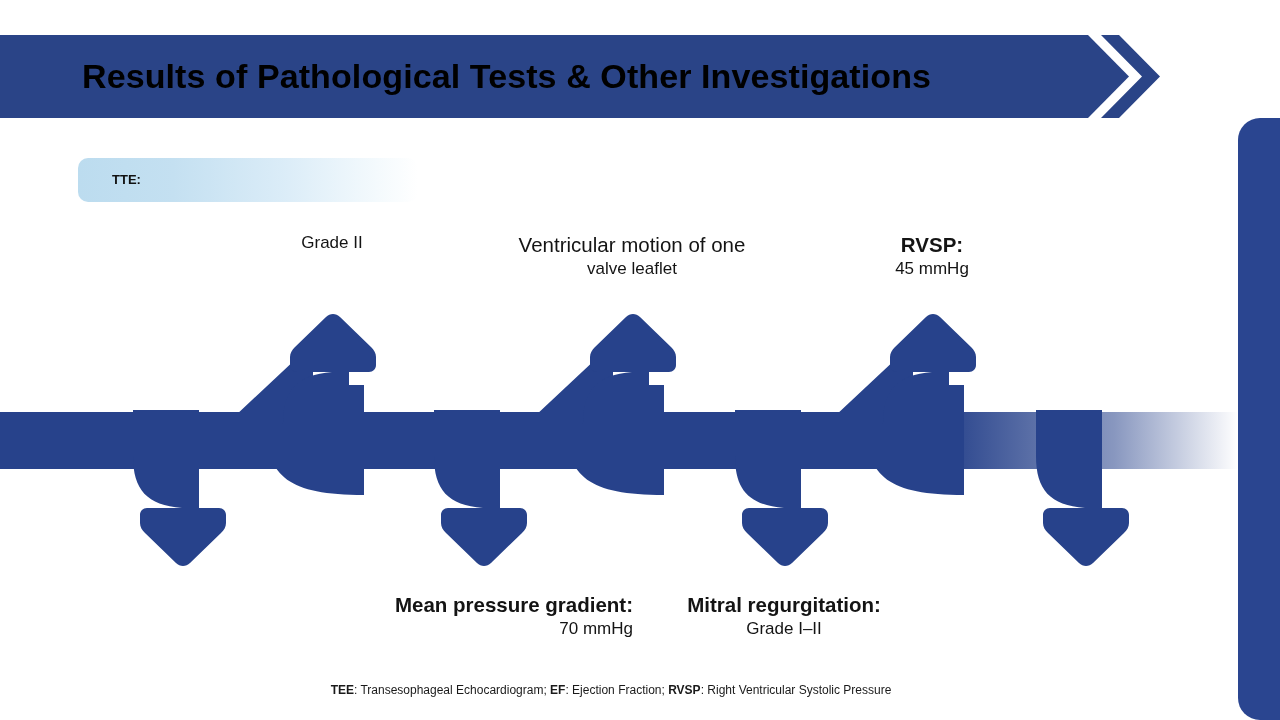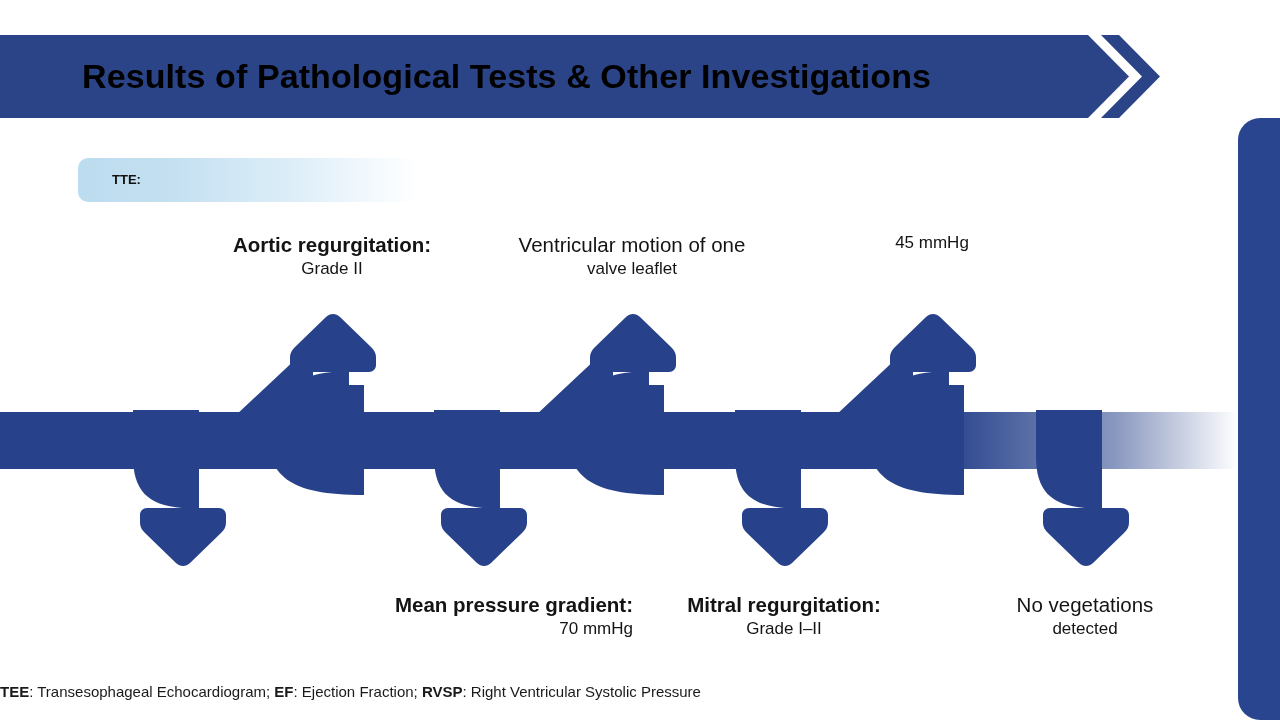--- a/index.html
+++ b/index.html
@@ -110,22 +110,22 @@
   .callout.plain .hl {
     font-weight: normal;
   }
 
   
   #footnote {
     position: absolute;
     left: 0;
     top: 683px;
     width: 1222px;
-    text-align: left;
-    font-size: 15px;
+    text-align: center;
+    font-size: 12px;
     color: #1a1a1a;
     white-space: nowrap;
   }
   #footnote b {
     font-weight: bold;
   }
 </style>
 </head>
 <body>
 
@@ -320,44 +320,40 @@
                L1124,533
                C1127,530 1129,527 1129,523
                L1129,515
                C1129,511 1126,508 1122,508
                L1102,508
                L1102,410 Z"></path>
     </g>
   </svg>
 
   <div class="callout" style="left:182px; top:232px; width:300px;">
-    <span class="hl">Aortic regurgitation:</span>
     <span class="val">Grade II</span>
   </div>
 
   <div class="callout plain" style="left:482px; top:232px; width:300px;">
     <span class="hl">Ventricular motion of one</span>
     <span class="val">valve leaflet</span>
   </div>
 
   <div class="callout" style="left:782px; top:232px; width:300px;">
+    <span class="hl">RVSP:</span>
     <span class="val">45 mmHg</span>
   </div>
 
 
   <div class="callout" style="left:333px; top:592px; width:300px;text-align:right;">
     <span class="hl">Mean pressure gradient:</span>
     <span class="val">70 mmHg</span>
   </div>
 
   <div class="callout" style="left:634px; top:592px; width:300px;">
     <span class="hl">Mitral regurgitation:</span>
     <span class="val">Grade I–II</span>
   </div>
 
-  <div class="callout plain" style="left:935px; top:592px; width:300px;">
-    <span class="hl">No vegetations</span>
-    <span class="val">detected</span>
-  </div>
 
   <div id="footnote"><b>TEE</b><span>: Transesophageal Echocardiogram; </span><b>EF</b><span>: Ejection Fraction; </span><b>RVSP</b><span>: Right Ventricular Systolic Pressure</span></div>
 
 </div>
 
 </body></html>

